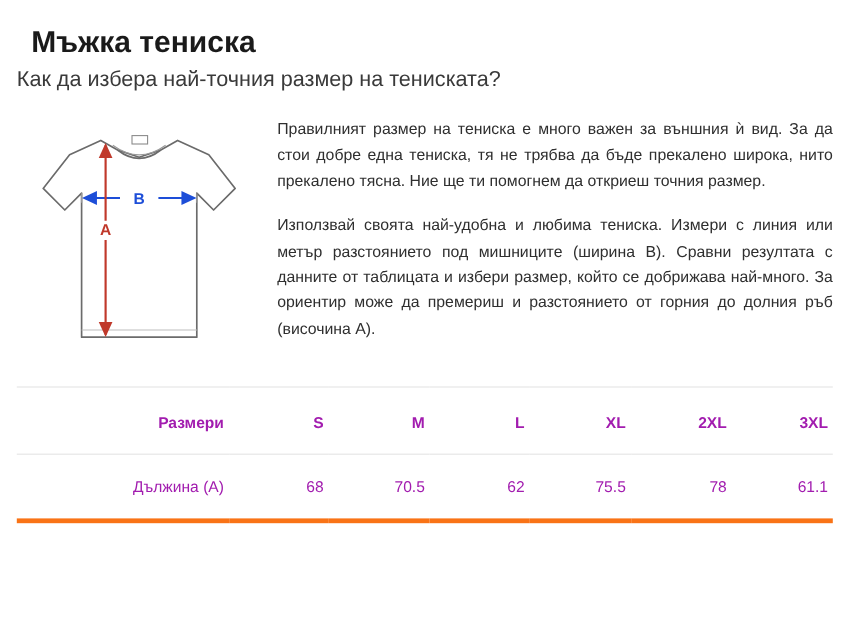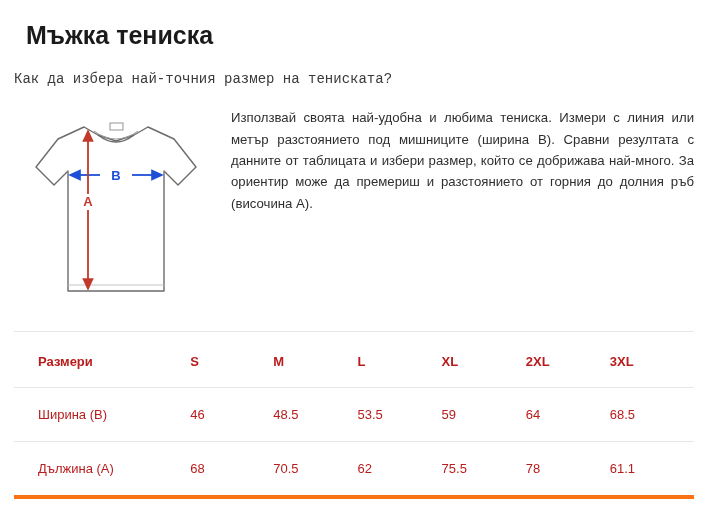--- a/index.html
+++ b/index.html
@@ -23,26 +23,25 @@
   }
   .title {
     font-size: 25px;
     font-weight: bold;
     color: #1a1a1a;
     letter-spacing: 0px;
     margin: 22px 0 0 12px;
     line-height: 1.1;
   }
   .subtitle {
-    font-size: 14px;
+    font-size: 18px;
     font-weight: normal;
     color: #3a3a3a;
-    margin: 21px 0 0 0;
+    margin: 6px 0 0 0;
     line-height: 1.2;
-    font-family: Liberation Mono, monospace;
   }
   .content {
     display: flex;
     margin-top: 18px;
     align-items: flex-start;
   }
   .figure {
     width: 205px;
     flex: 0 0 205px;
     padding-top: 4px;
@@ -61,25 +60,25 @@
   }
   .para:last-child { margin-bottom: 16px; }
 
   table.sizes {
     width: 680px;
     border-collapse: collapse;
     margin-top: 22px;
     font-size: 13px;
   }
   table.sizes th, table.sizes td {
-    text-align: left;
+    text-align: right;
     padding: 19px 4px 19px 0;
     border-bottom: 1px solid #e6e6e6;
     font-weight: normal;
-    color: #b91c1c;
+    color: #a21caf;
   }
   table.sizes thead th {
     border-top: 1px solid #e6e6e6;
     font-weight: bold;
     padding-top: 22px;
     padding-bottom: 18px;
   }
   table.sizes thead th.first, table.sizes td.first {
     padding-left: 24px;
     width: 160px;
@@ -136,48 +135,40 @@
         <line x1="118" y1="66" x2="148" y2="66" stroke="#1d4ed8" stroke-width="1.8" marker-end="url(#bluehead)"></line>
         <text x="102" y="71" text-anchor="middle" font-family="Liberation Sans, sans-serif" font-size="13" font-weight="bold" fill="#1d4ed8">B</text>
 
         <line x1="74" y1="22" x2="74" y2="85" stroke="#c0392b" stroke-width="1.8" marker-start="url(#redtail)"></line>
         <line x1="74" y1="101" x2="74" y2="180" stroke="#c0392b" stroke-width="1.8" marker-end="url(#redhead)"></line>
         <text x="74" y="97" text-anchor="middle" font-family="Liberation Sans, sans-serif" font-size="13" font-weight="bold" fill="#c0392b">A</text>
       </svg>
     </div>
 
     <div class="text-col">
+      <p class="para">Правилният размер на тениска е много важен за външния ѝ вид. За да стои добре една тениска, тя не трябва да бъде прекалено широка, нито прекалено тясна. Ние ще ти помогнем да откриеш точния размер.</p>
       <p class="para">Използвай своята най-удобна и любима тениска. Измери с линия или метър разстоянието под мишниците (ширина B). Сравни резултата с данните от таблицата и избери размер, който се добрижава най-много. За ориентир може да премериш и разстоянието от горния до долния ръб (височина A).</p>
     </div>
 
   </div>
 
   <table class="sizes">
     <thead>
       <tr>
         <th class="first">Размери</th>
         <th class="col">S</th>
         <th class="col">M</th>
         <th class="col">L</th>
         <th class="col">XL</th>
         <th class="col">2XL</th>
         <th class="col">3XL</th>
       </tr>
     </thead>
     <tbody>
       <tr>
-        <td class="first">Ширина (B)</td>
-        <td class="col">46</td>
-        <td class="col">48.5</td>
-        <td class="col">53.5</td>
-        <td class="col">59</td>
-        <td class="col">64</td>
-        <td class="col">68.5</td>
-      </tr>
-      <tr>
         <td class="first">Дължина (A)</td>
         <td class="col">68</td>
         <td class="col">70.5</td>
         <td class="col">62</td>
         <td class="col">75.5</td>
         <td class="col">78</td>
         <td class="col">61.1</td>
       </tr>
     </tbody>
   </table>

